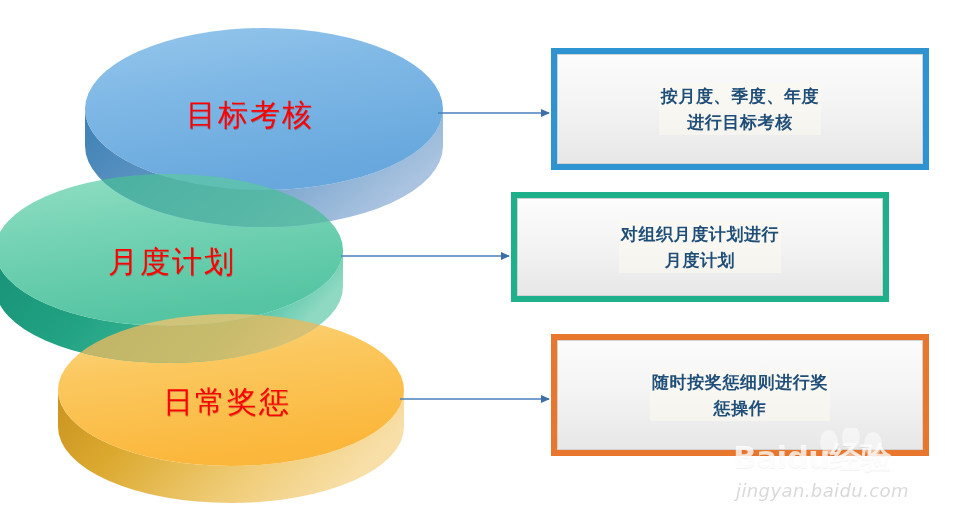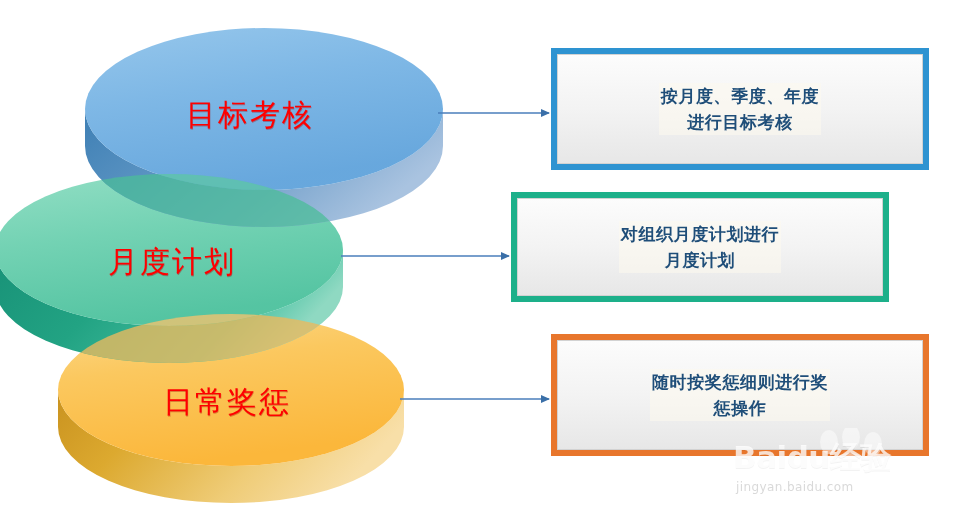--- a/index.html
+++ b/index.html
@@ -109,25 +109,26 @@
     font-weight: bold;
     color: rgba(255,255,255,0.78);
     letter-spacing: -0.5px;
     white-space: nowrap;
     font-family: "DejaVu Sans", "Liberation Sans", sans-serif;
     text-shadow: 0 1px 0 rgba(0,0,0,0.05);
   }
   .wm-sub {
     position: absolute;
     left: 3px; top: 43px;
-    font-size: 12px;
+    font-size: 18px;
     color: rgba(160,160,160,0.40);
     letter-spacing: 0.4px;
     white-space: nowrap;
     font-family: "DejaVu Sans", "Liberation Sans", sans-serif;
+    font-style: italic;
   }
   .wm-paw {
     position: absolute;
     left: 76px; top: -9px;
     opacity: 0.55;
   }
 </style>
 </head>
 <body>
 

